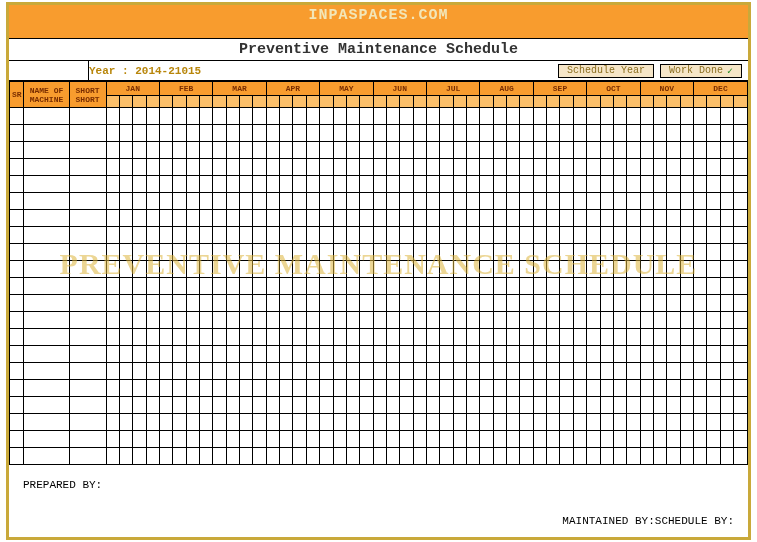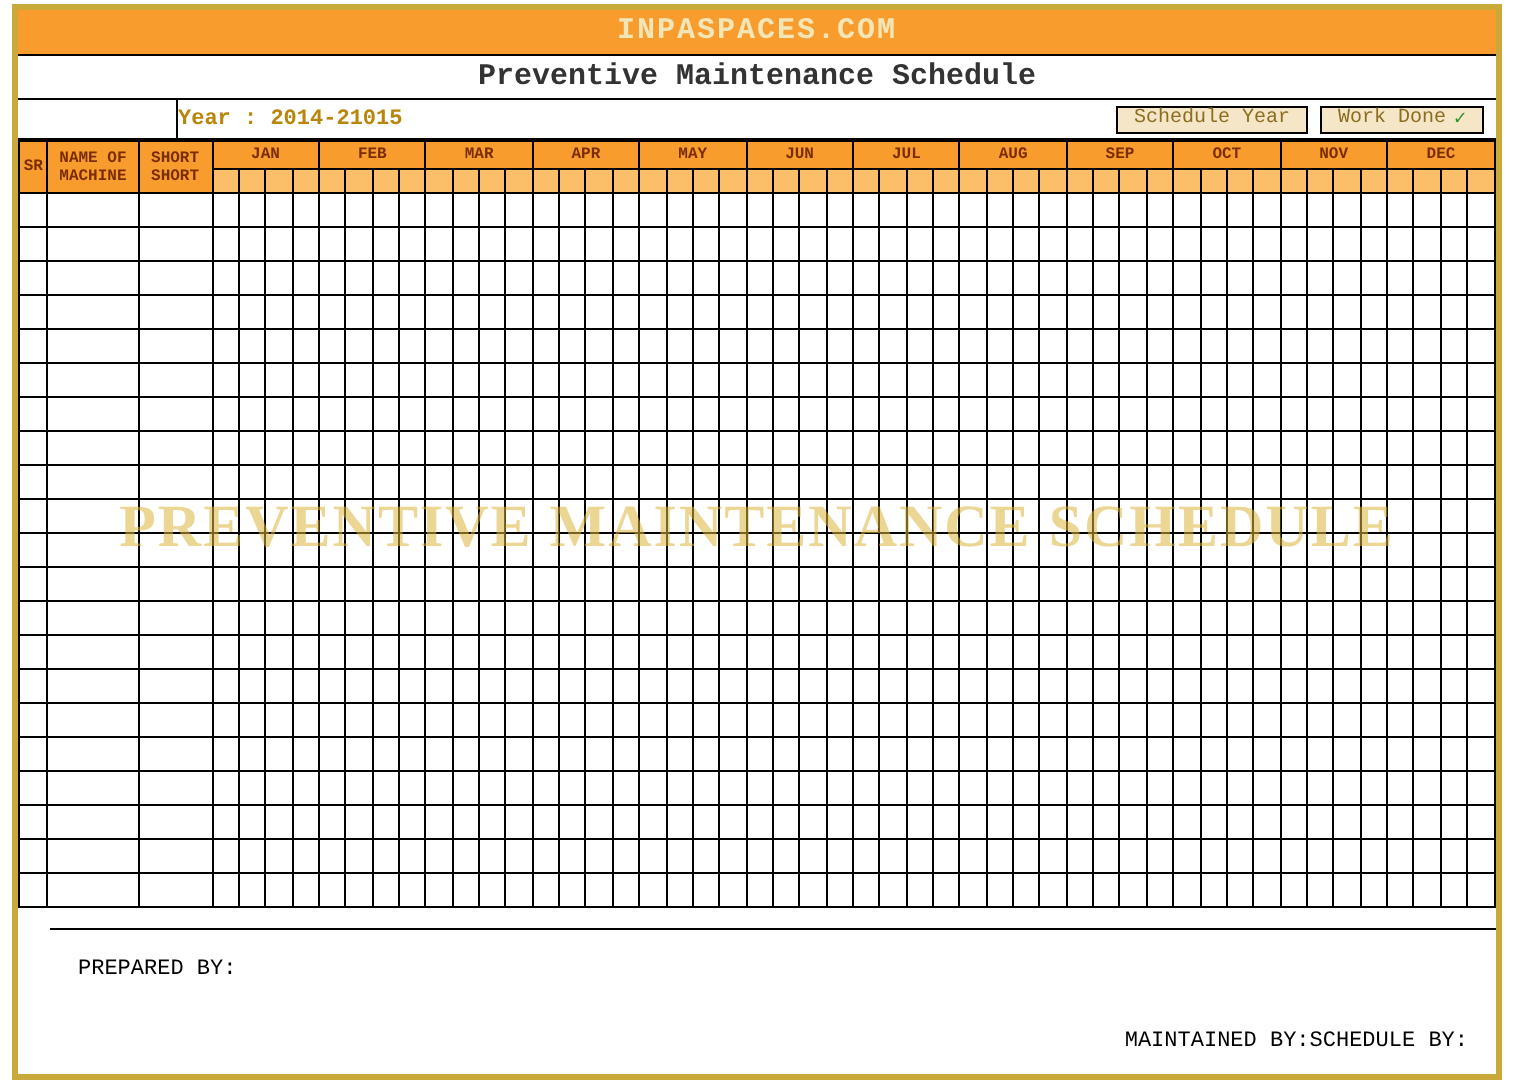--- a/index.html
+++ b/index.html
@@ -20,21 +20,21 @@
     background: #fff;
   }
   .site-banner {
     background: #f89c2e;
     color: #f2e6b8;
     text-align: center;
     font-family: 'Courier New', monospace;
     font-weight: bold;
     font-size: 15px;
     letter-spacing: 1px;
-    padding: 2px 0 3px 0;
+    padding: 2px 0 14px 0;
     border-bottom: 1px solid #000;
   }
   .title-row {
     text-align: center;
     font-family: 'Courier New', monospace;
     font-weight: bold;
     font-size: 15px;
     color: #333;
     padding: 2px 0;
     border-bottom: 1px solid #000;
@@ -101,21 +101,21 @@
   }
   
   col.c-sr { width: 14px; }
   col.c-name { width: 44px; }
   col.c-area { width: 36px; }
   col.c-month { width: 13px; }
 
   
   .footer {
     position: absolute;
-    left: 16px; right: 0; bottom: 0;
+    left: 0; right: 0; bottom: 0;
     background: #fff;
     font-family: 'Courier New', monospace;
     font-size: 11px;
     padding: 14px 14px 10px 14px;
     border-top: 1px solid #000;
   }
   .footer .row1 { margin-bottom: 24px; }
   .footer .row2 { display: flex; justify-content: flex-end; }
 
   .watermark {

